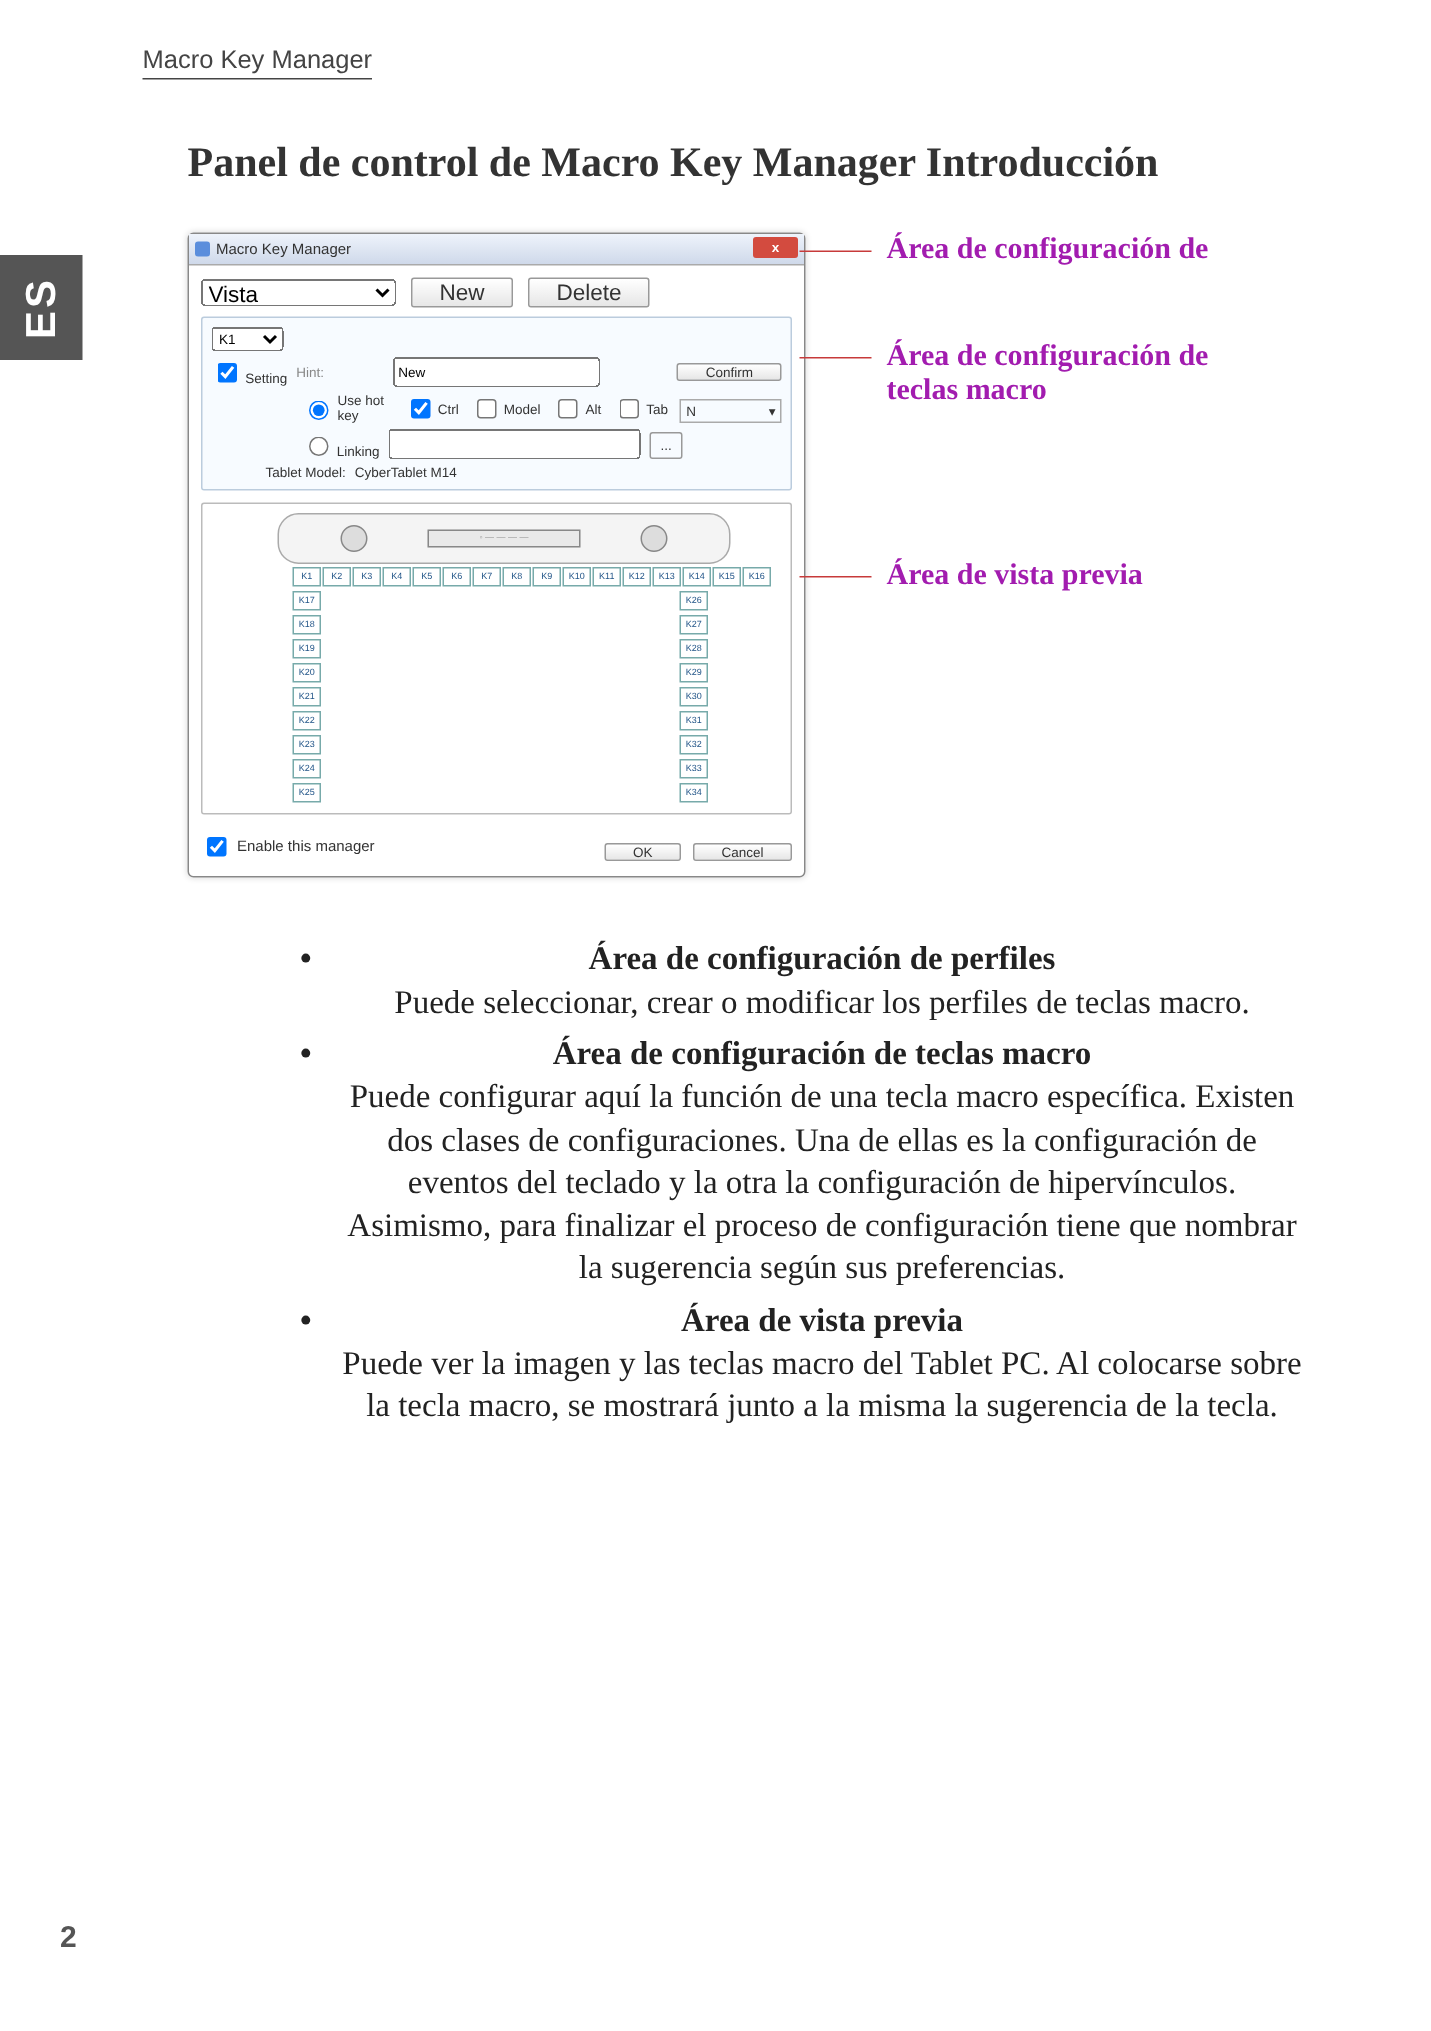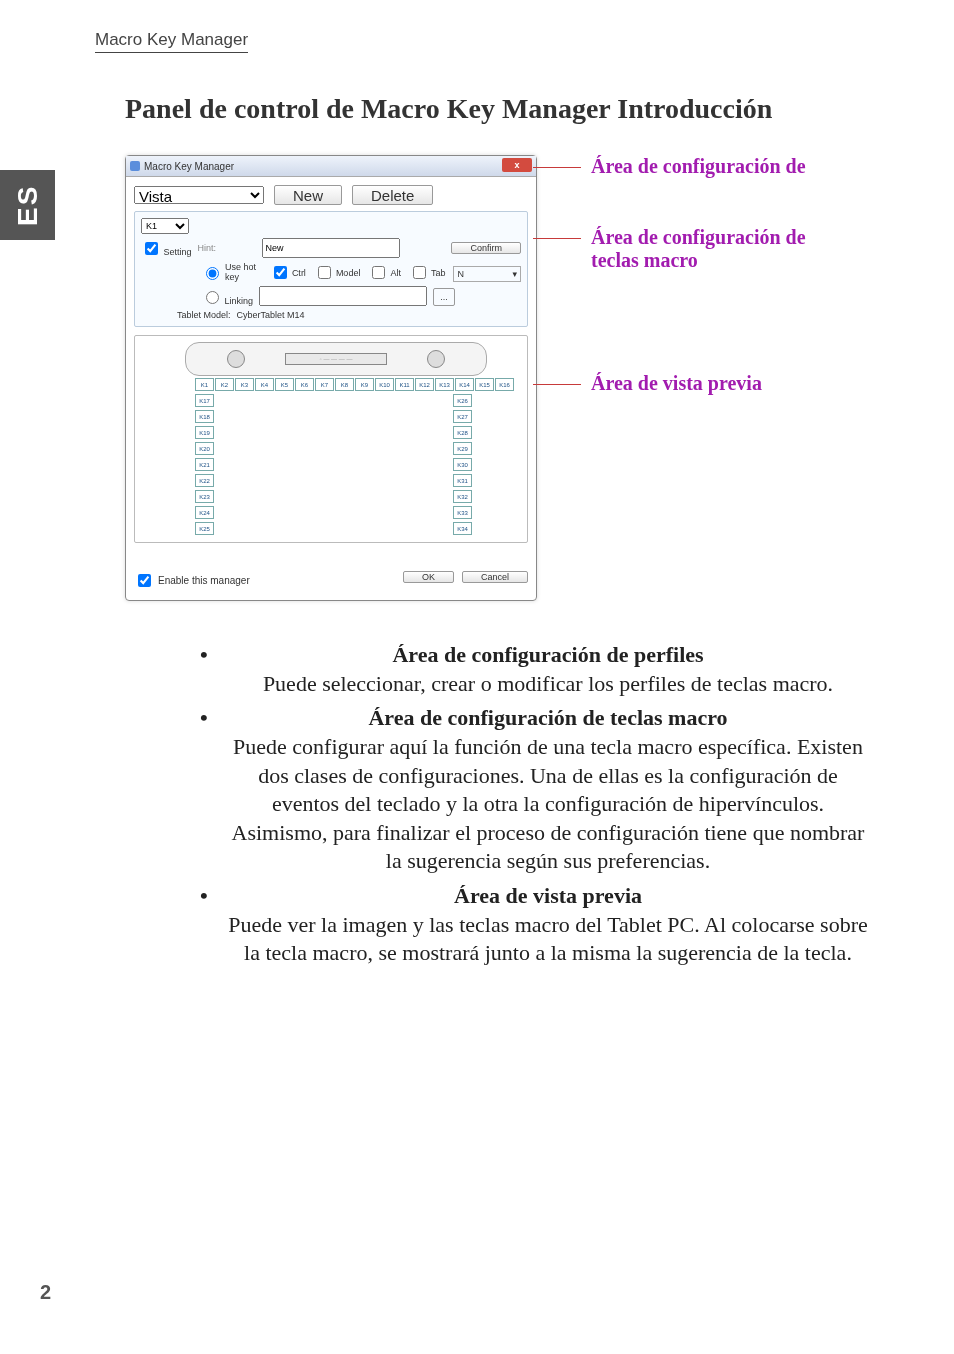--- a/index.html
+++ b/index.html
@@ -195,23 +195,23 @@
     left:60px; top:42px;
     display:flex; gap:1px;
   }
   .kbox { width:17px;height:11px;border:1px solid #7aa;font-size:6px;display:flex;align-items:center;justify-content:center;color:#258;}
   .kcol { position:absolute; display:flex; flex-direction:column; gap:3px;}
   .kcol.left { left:60px; top:58px;}
   .kcol.right { left:318px; top:58px;}
   .kcell {width:17px;height:11px;border:1px solid #7aa;font-size:6px;display:flex;align-items:center;justify-content:center;color:#258;}
   .bottom-row {
     display:flex;
-    align-items:flex-start;
+    align-items:flex-end;
     justify-content:space-between;
-    margin-top:28px;
+    margin-top:12px;
   }
   .bottom-row .enable {display:flex;align-items:center;gap:4px;font-size:10px;}
   .bottom-row .actions { display:flex; gap:8px;}
   .callouts {
     flex:1;
     font-family: "Times New Roman", Georgia, serif;
     font-size: 20px;
     font-weight: bold;
     color: #a21caf;
   }

